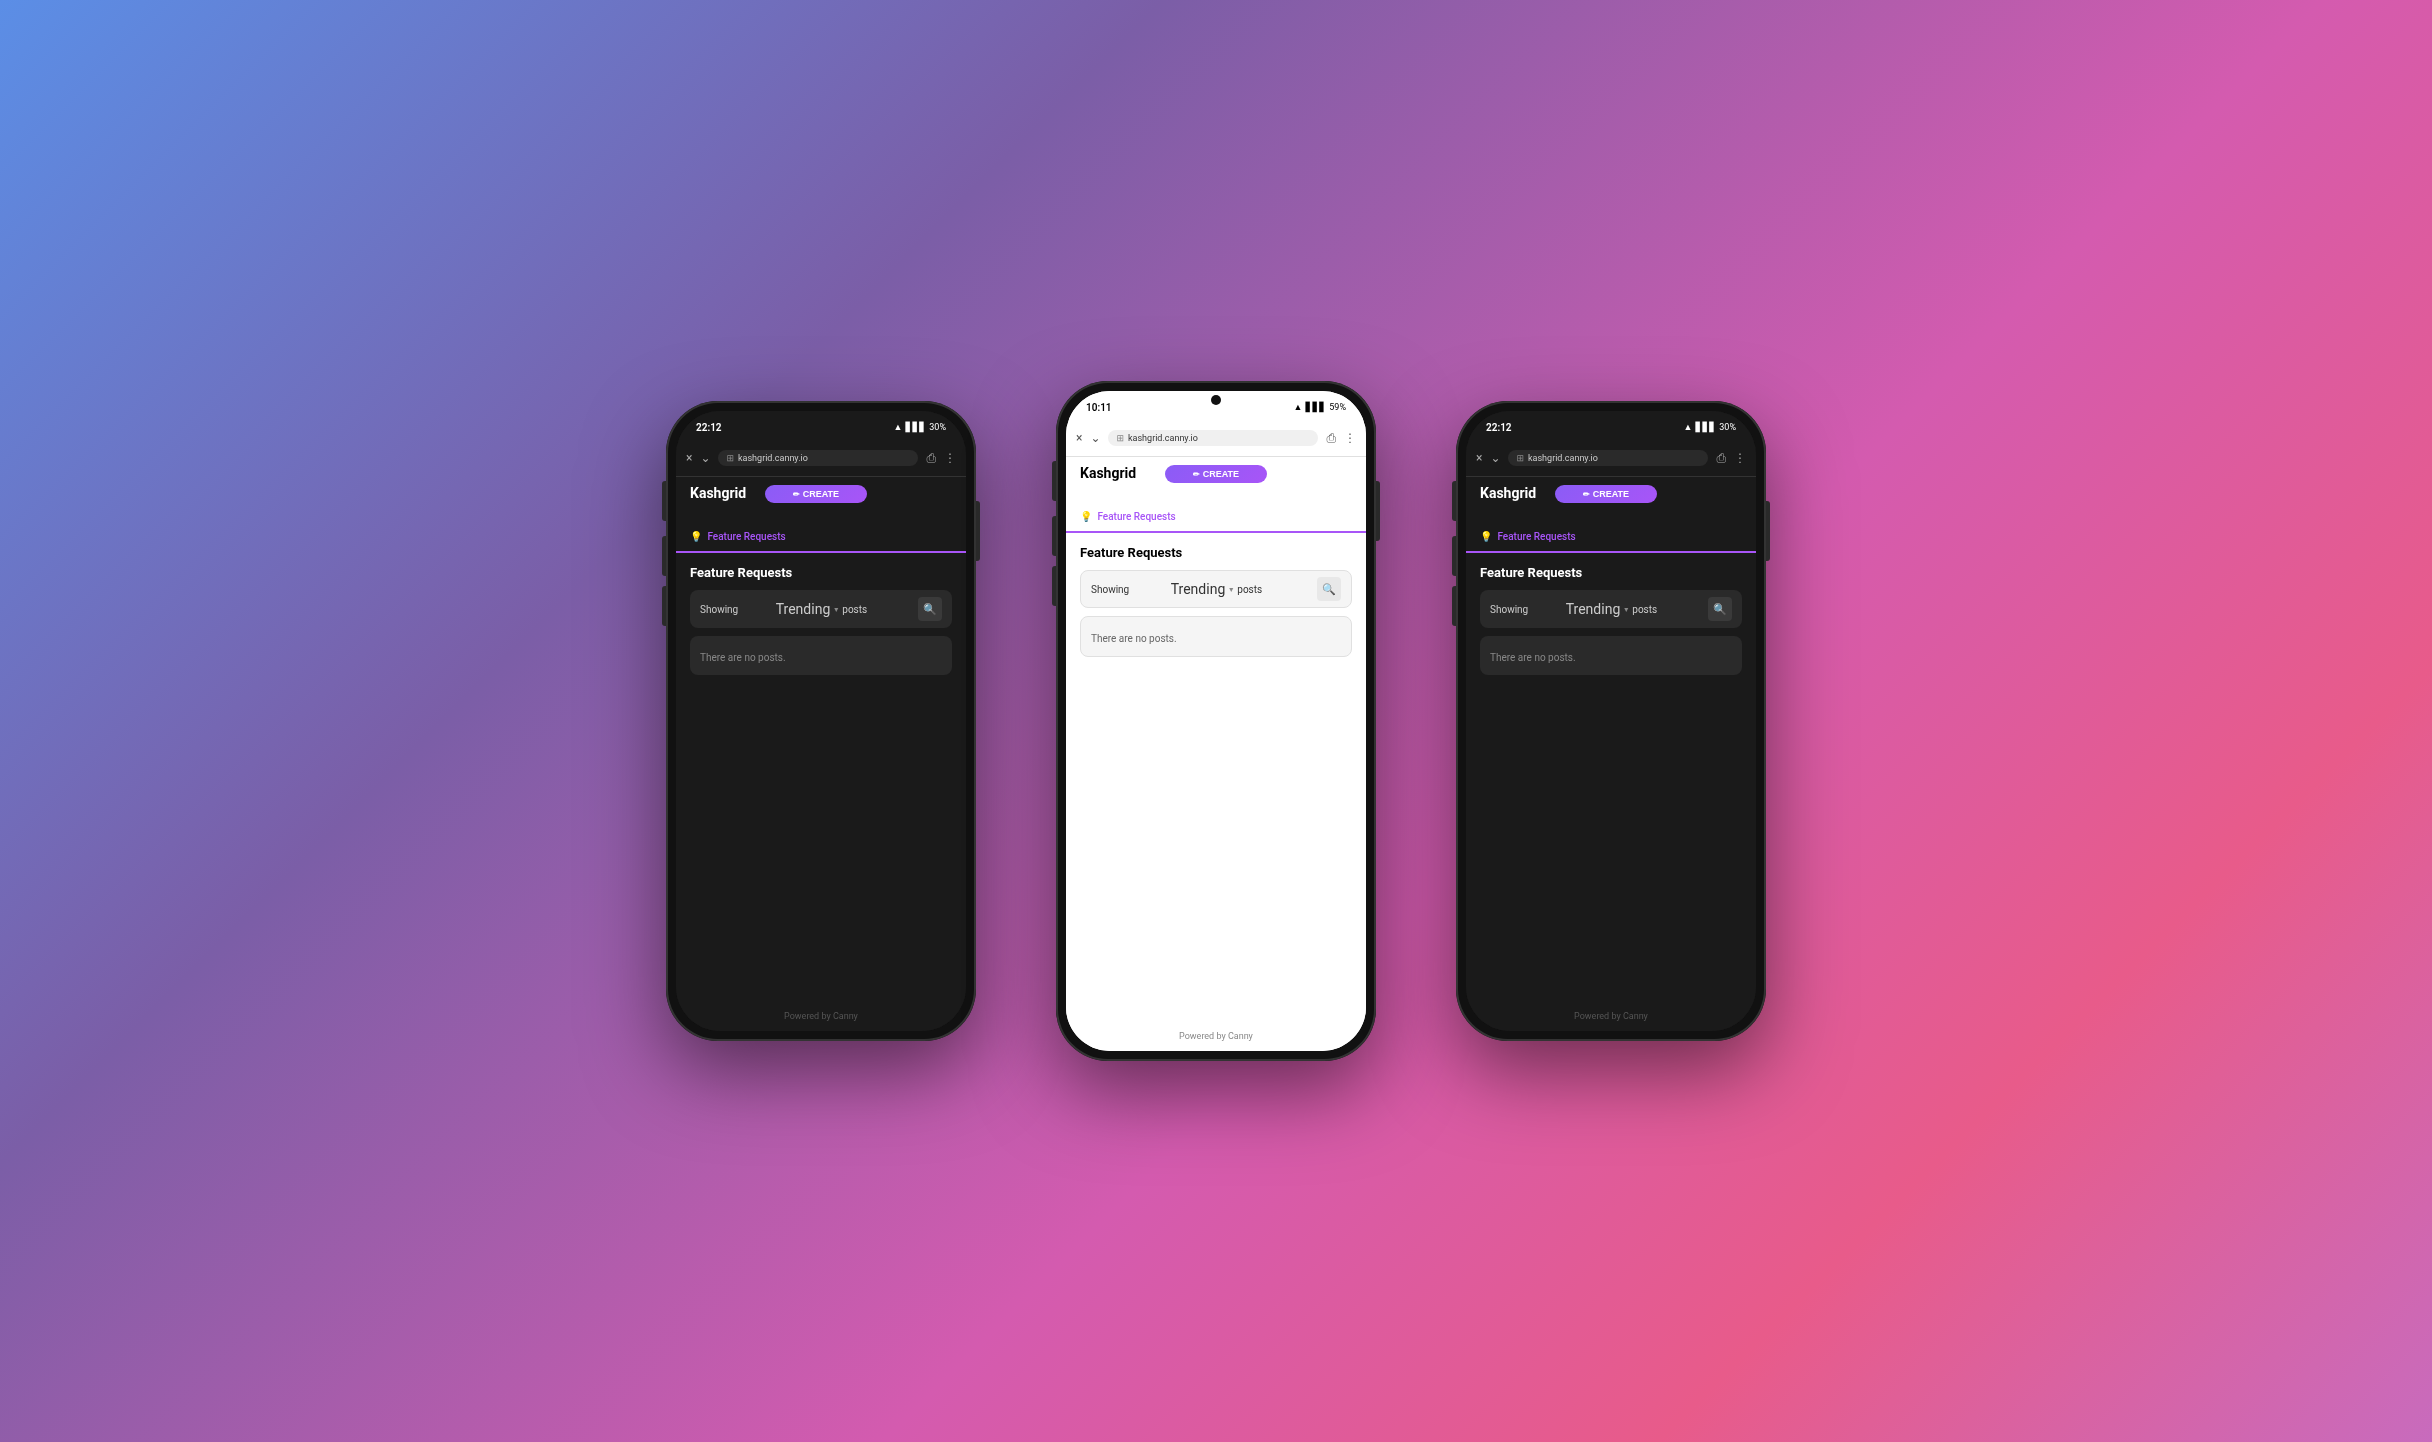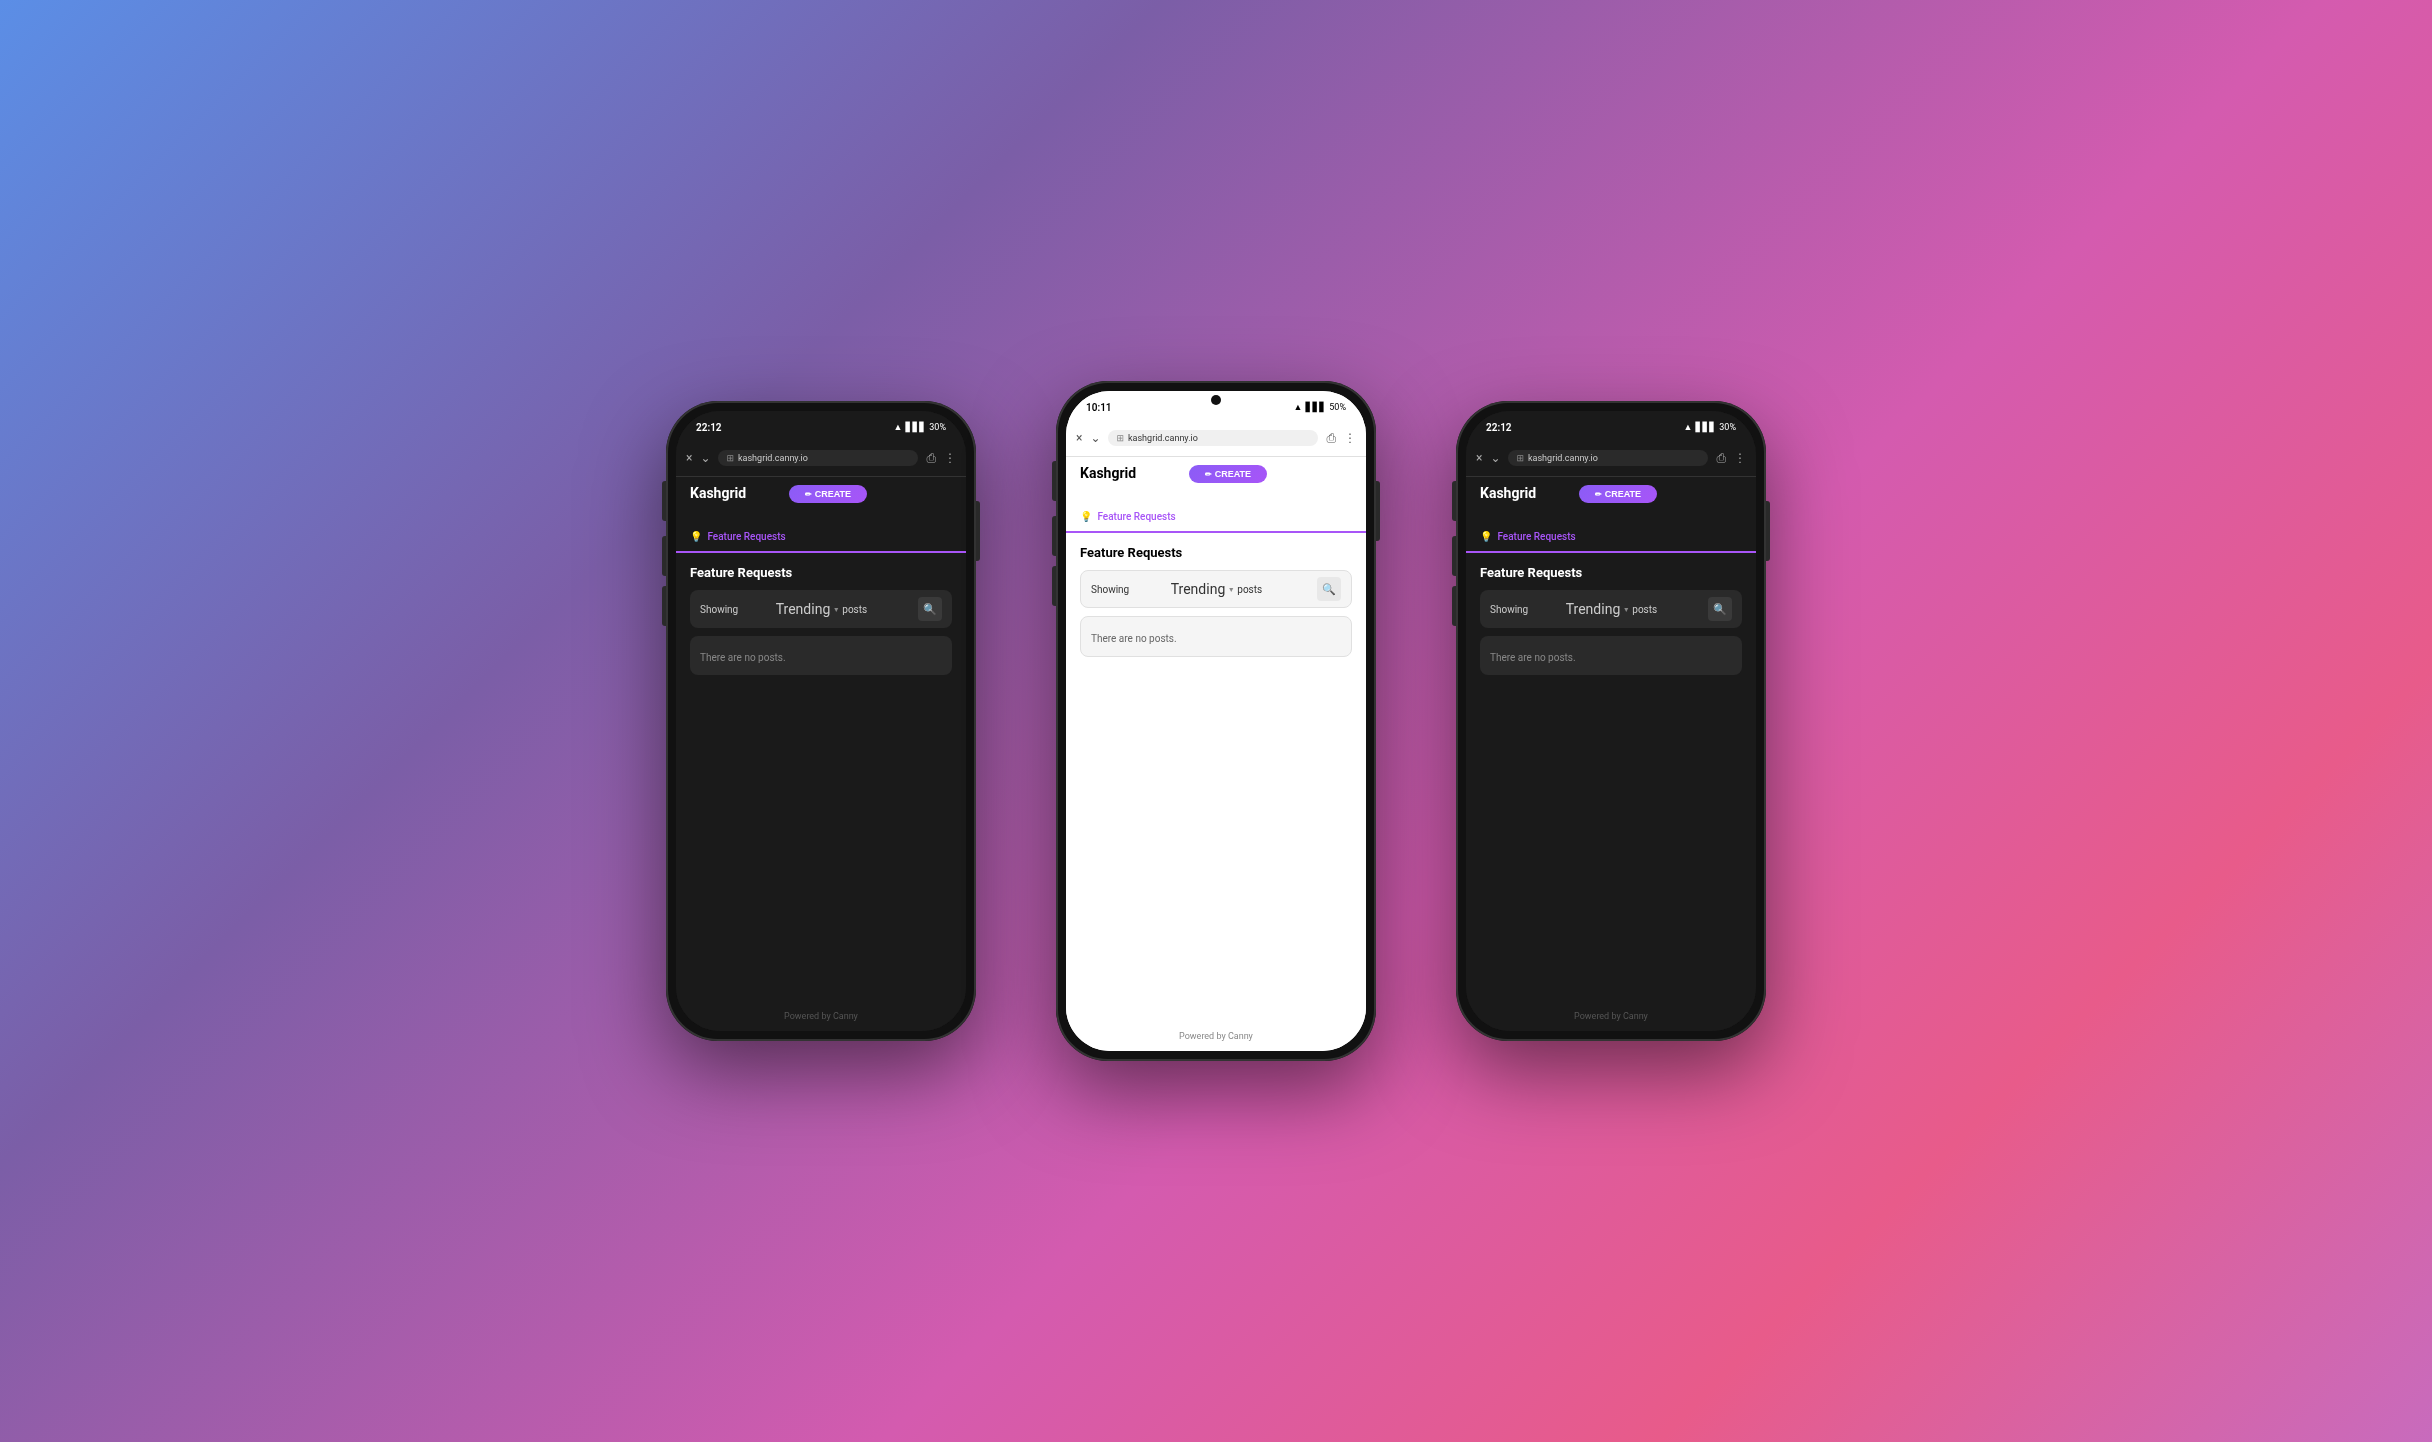--- a/index.html
+++ b/index.html
@@ -208,21 +208,21 @@
     }
     .app-logo-light {
       color: #000;
     }
 
     .btn-create {
       background: linear-gradient(135deg, #8b5cf6, #a855f7);
       color: #fff;
       border: none;
       border-radius: 20px;
-      padding: 4px 16px;
+      padding: 4px 28px;
       font-size: 9px;
       font-weight: 700;
       cursor: pointer;
       display: flex;
       align-items: center;
       gap: 3px;
     }
 
     .btn-login {
       background: #1d4ed8;
@@ -463,21 +463,21 @@
 <div class="phone phone-center">
   <div class="notch-dot"></div>
   <div class="screen screen-light">
     <div class="screen-inner">
 
       <div class="status-bar status-bar-light">
         <span class="status-time status-time-light">10:11</span>
         <div class="status-icons status-icons-light">
           <span>▲</span>
           <span>▋▋▋</span>
-          <span>50%</span>
+          <span>59%</span>
         </div>
       </div>
 
       <div class="browser-bar browser-bar-light">
         <span class="browser-btn browser-btn-light">×</span>
         <span class="browser-btn browser-btn-light">⌄</span>
         <div class="browser-url browser-url-light">
           <span class="url-icon">⊞</span>
           <span>kashgrid.canny.io</span>
         </div>

